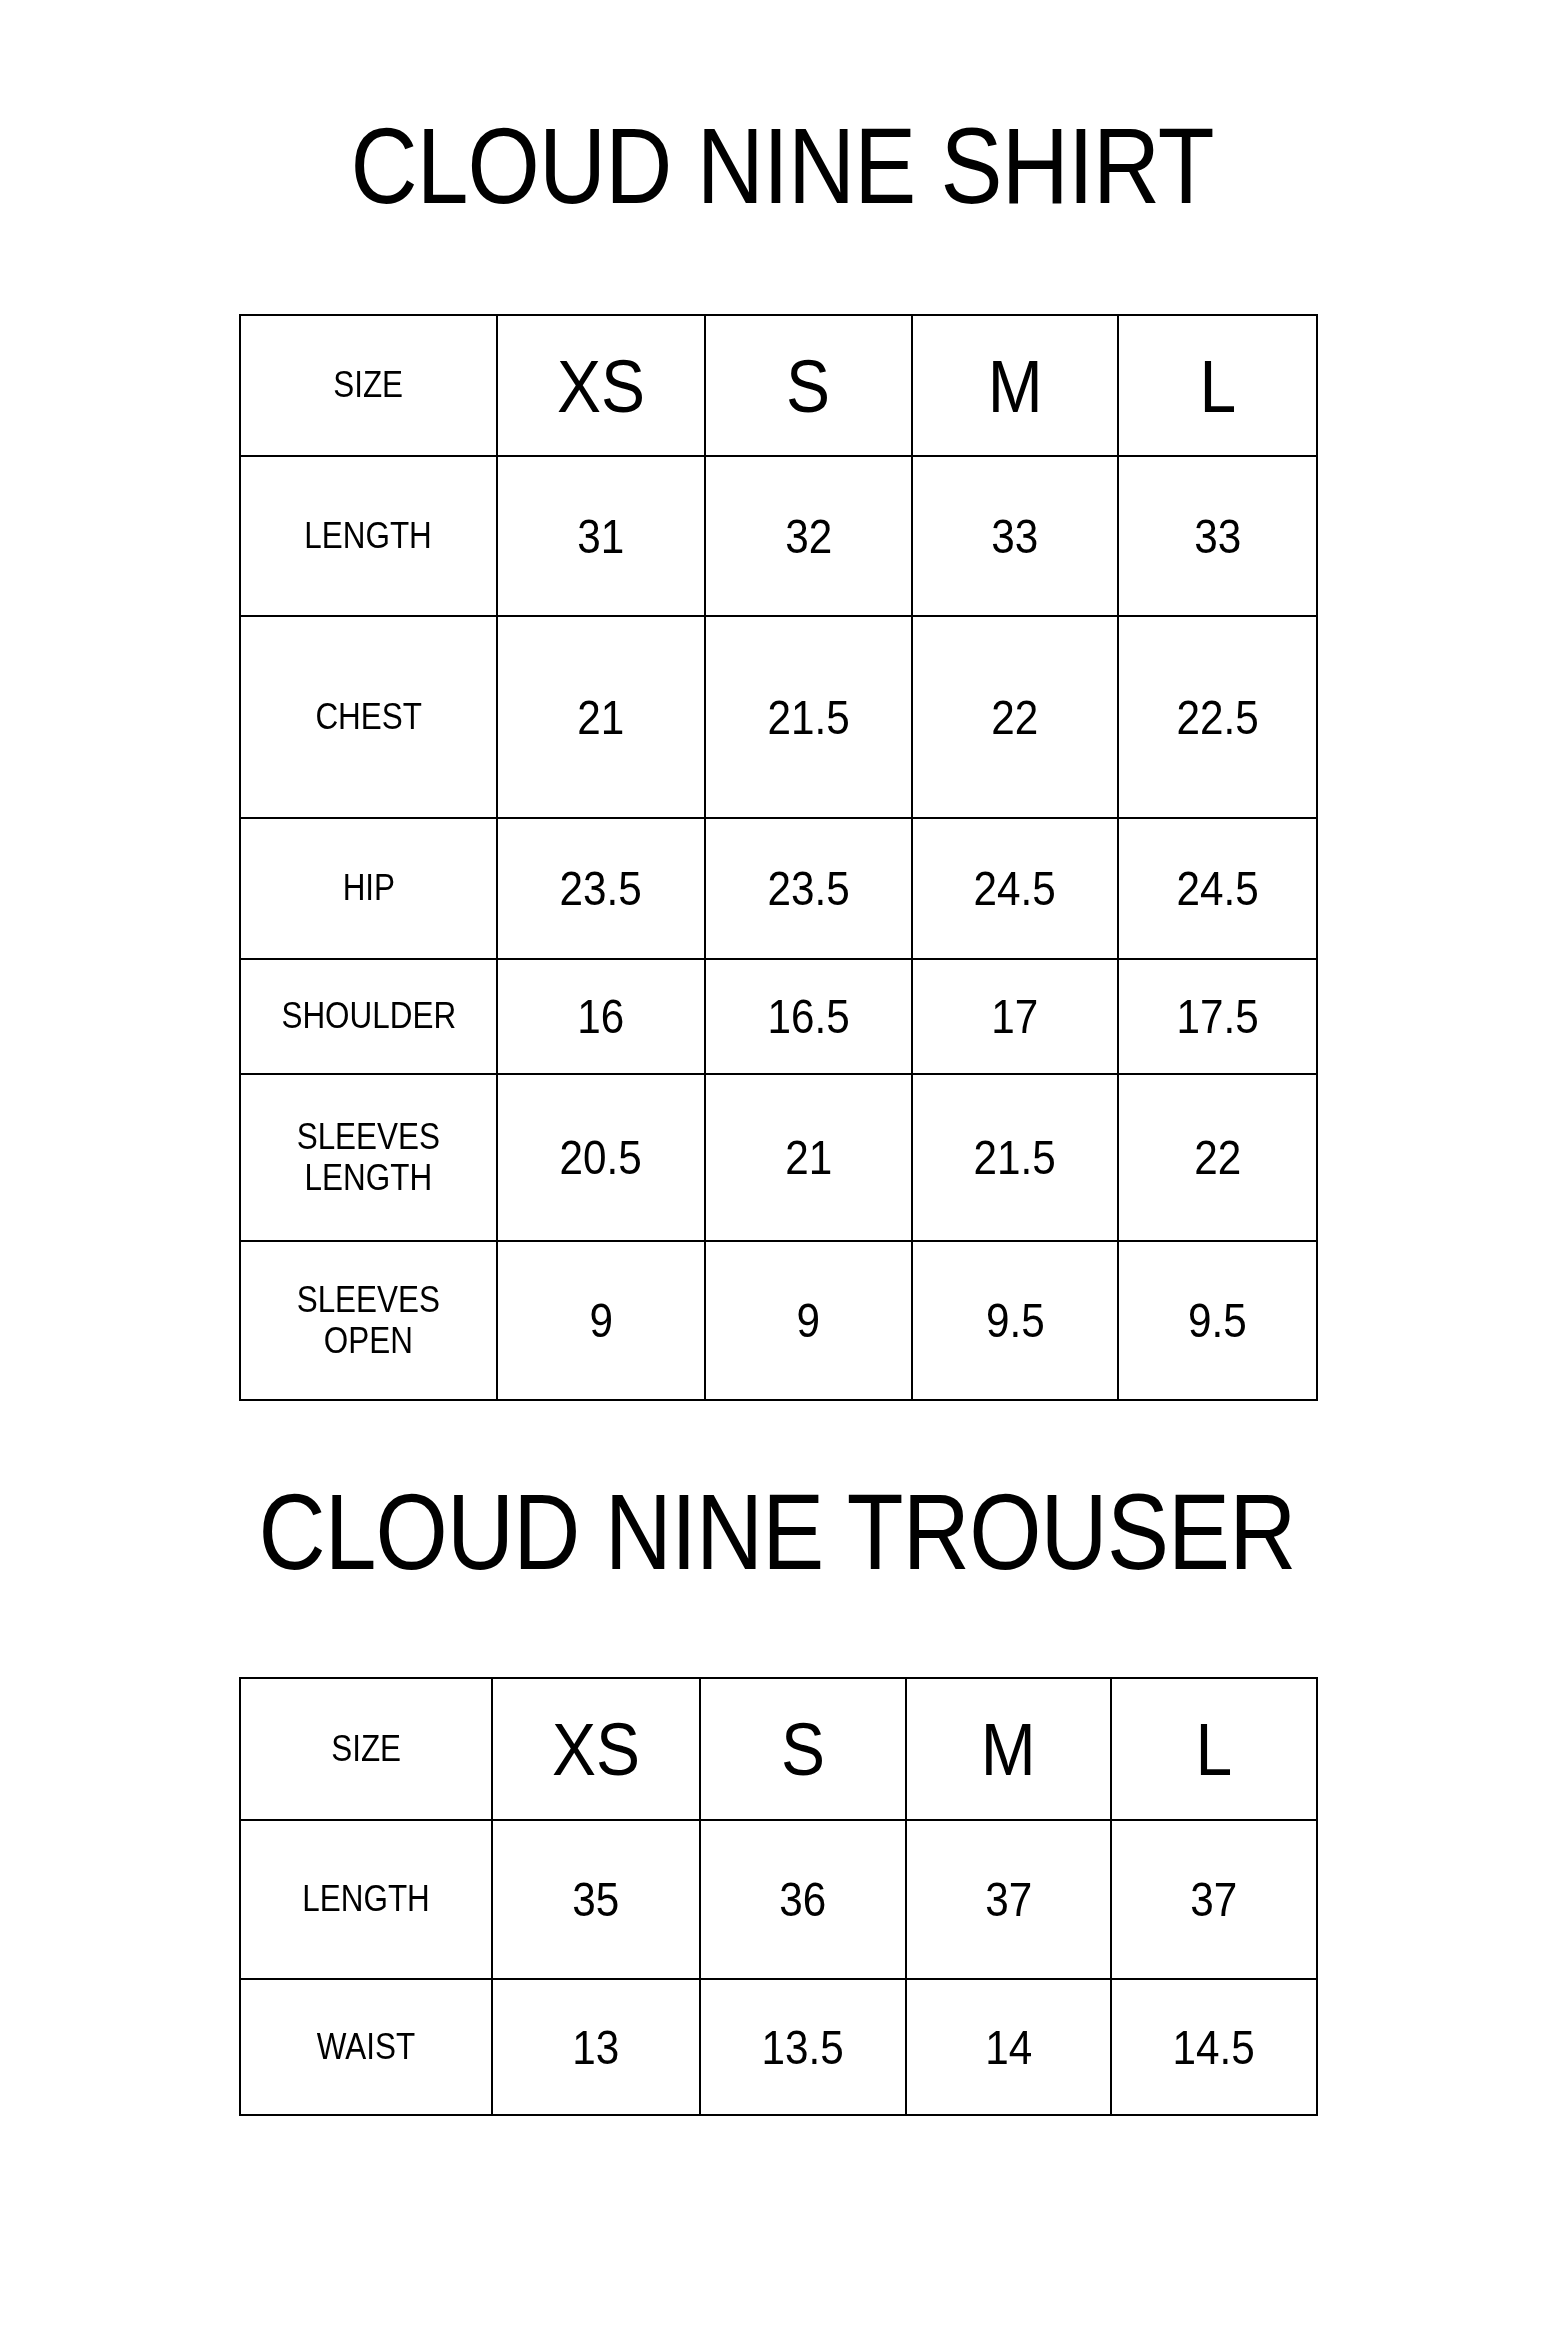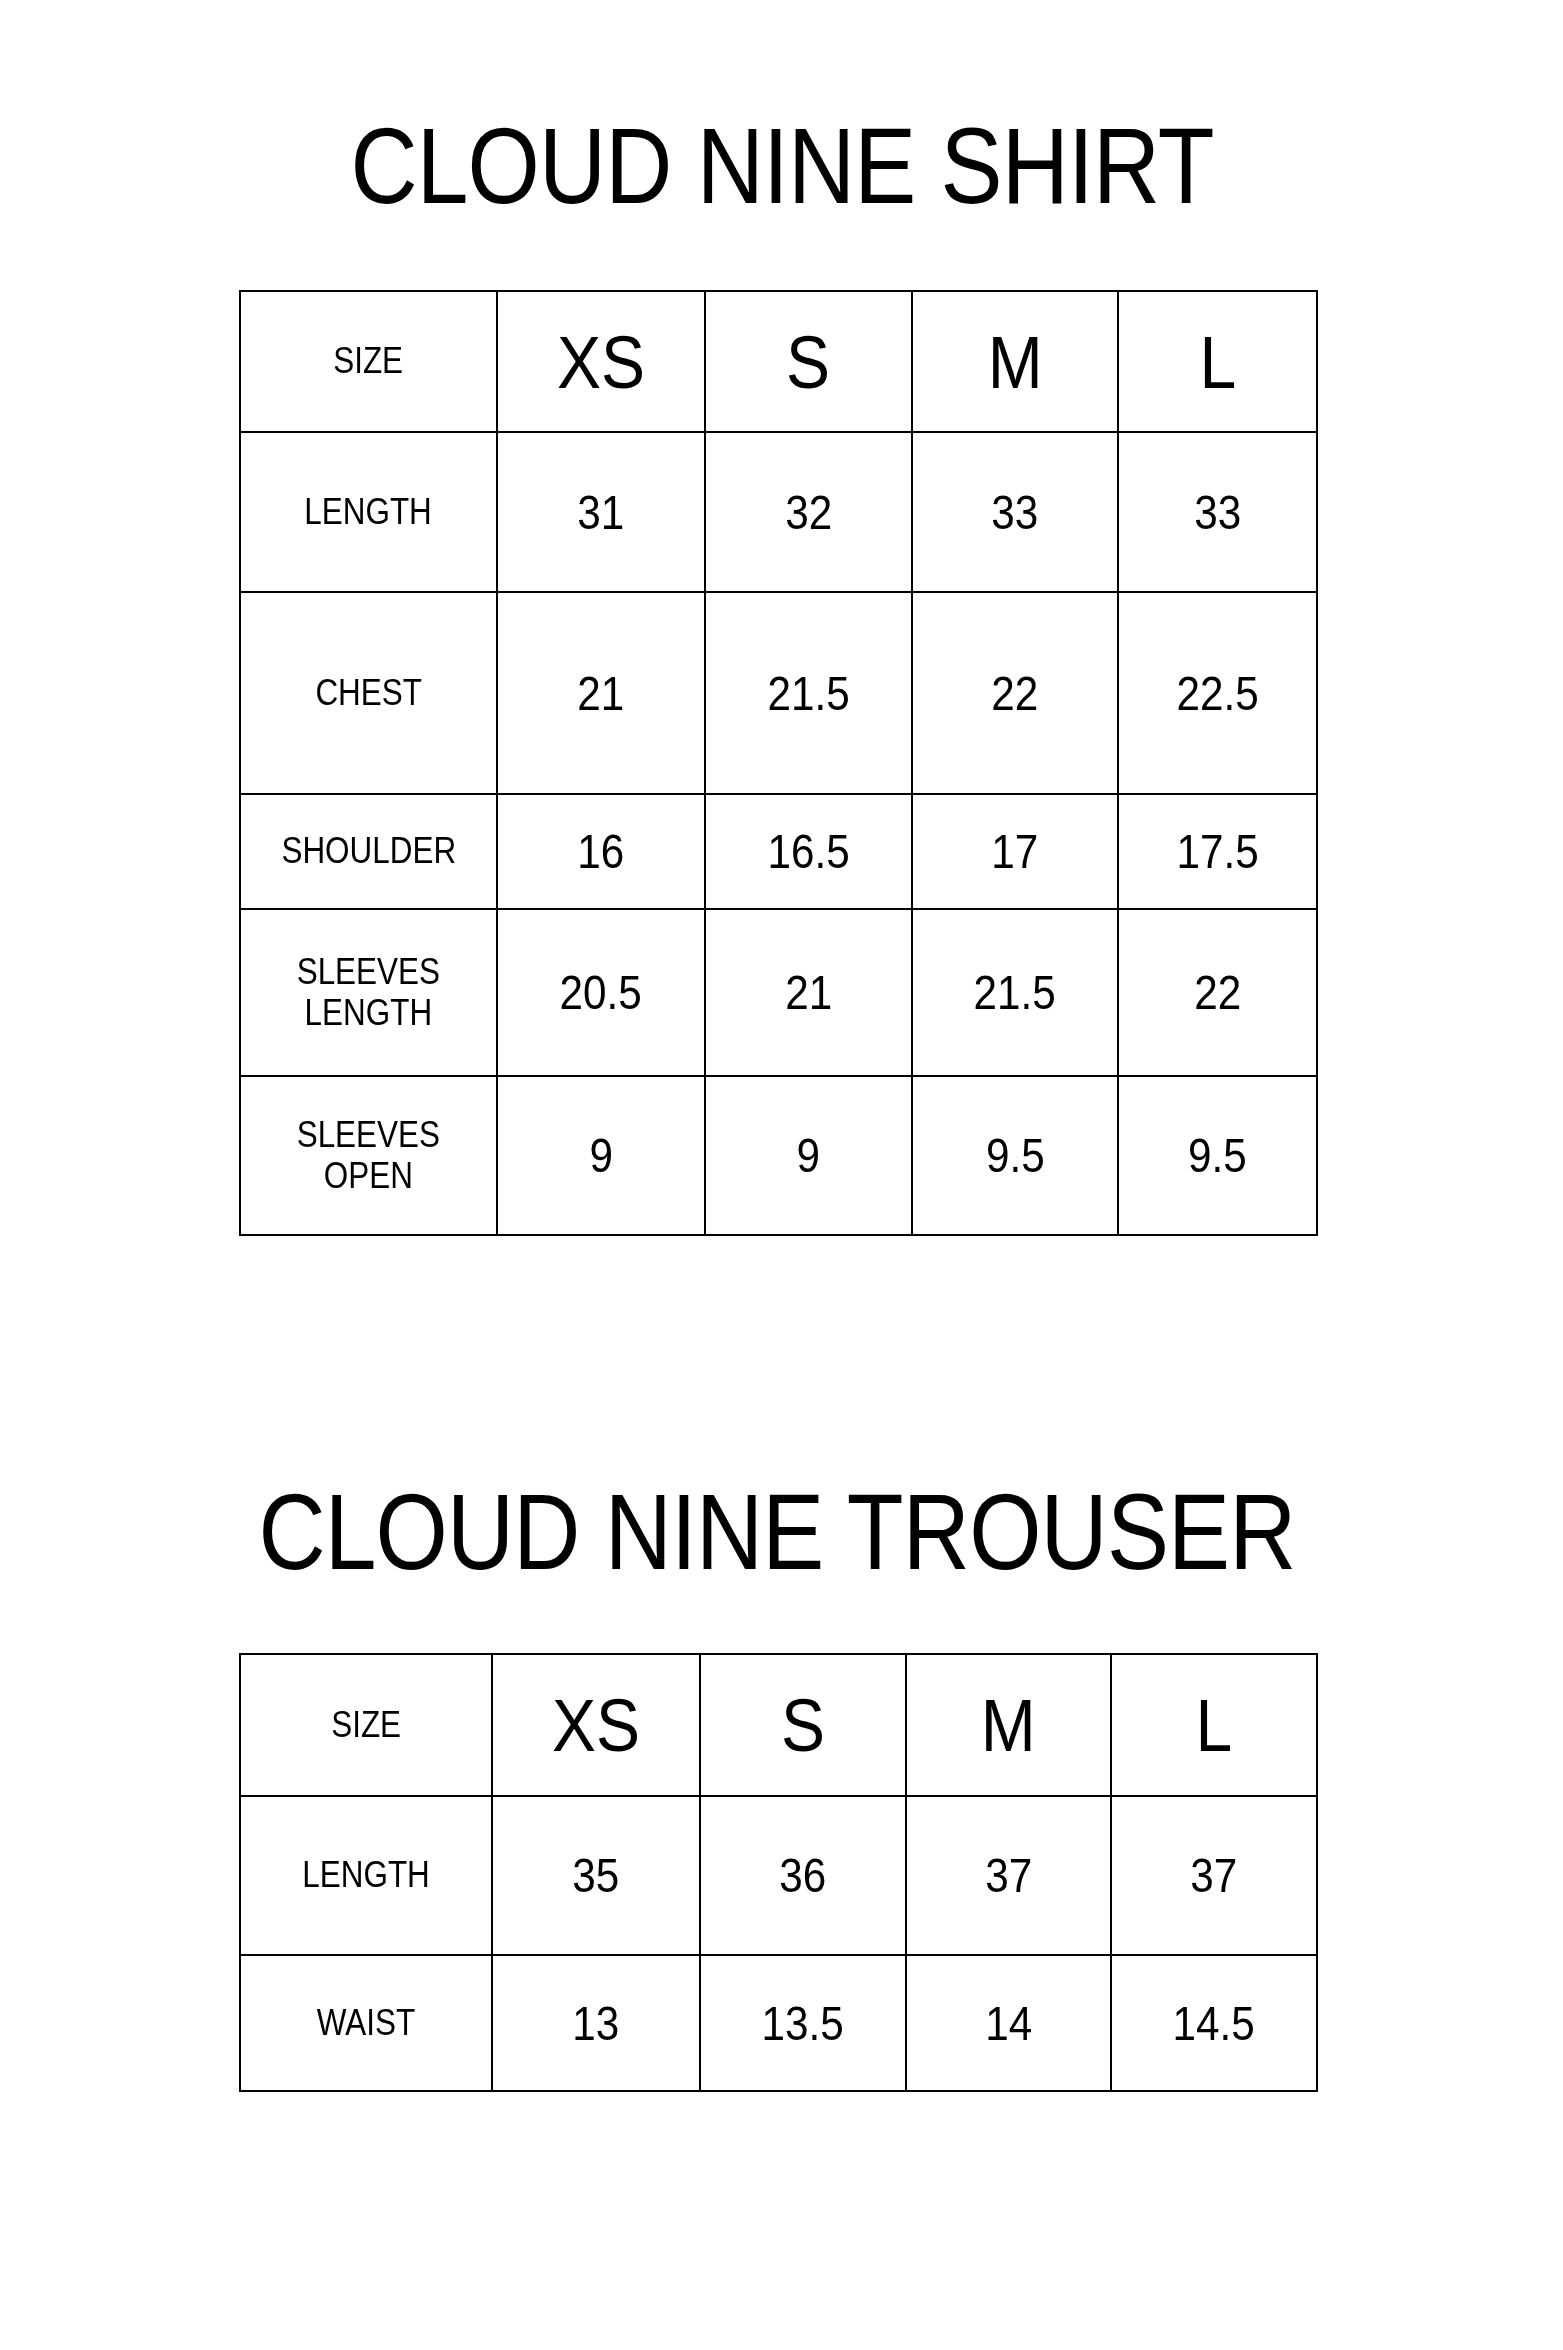--- a/index.html
+++ b/index.html
@@ -1,21 +1,21 @@
 <!DOCTYPE html>
 <html style="font-size:14.7px"><head>
 <meta charset="utf-8">
 <style>
   html, body { margin:0; padding:0; background:#ffffff; }
   body { width:1564px; height:2351px; position:relative; overflow:hidden;
          font-family:"Liberation Sans", "DejaVu Sans", sans-serif; color:#000; }
   .title { position:absolute; left:0; width:1564px; text-align:center;
            font-size:108px; line-height:1; white-space:nowrap;
            transform:scaleX(0.86); transform-origin:center; letter-spacing:-0.9px; }
-  .grid { position:absolute; border-collapse:collapse; table-layout:fixed; }
+  .grid { position:absolute; border-collapse:collapse; table-layout:fixed;margin-top:24px; }
   .grid td { border:2.8px solid #000; text-align:center; vertical-align:middle; padding:0; }
   .lbl { font-size:37px; display:inline-block; transform:scaleX(0.85); line-height:1.1; }
   .hdr { font-size:75px; display:inline-block; transform:scaleX(0.88); }
   .val { font-size:48px; display:inline-block; transform:scaleX(0.88); }
 </style>
 </head>
 <body>
 
 <div class="title" style="top:112px;">CLOUD NINE SHIRT</div>
 
@@ -41,20 +41,27 @@
     <td><span class="val">32</span></td>
     <td><span class="val">33</span></td>
     <td><span class="val">33</span></td>
   </tr>
   <tr style="height:202px">
     <td><span class="lbl">CHEST</span></td>
     <td><span class="val">21</span></td>
     <td><span class="val">21.5</span></td>
     <td><span class="val">22</span></td>
     <td><span class="val">22.5</span></td>
+  </tr>
+  <tr style="height:141px">
+    <td><span class="lbl">HIP</span></td>
+    <td><span class="val">23.5</span></td>
+    <td><span class="val">23.5</span></td>
+    <td><span class="val">24.5</span></td>
+    <td><span class="val">24.5</span></td>
   </tr>
   <tr style="height:115px">
     <td><span class="lbl">SHOULDER</span></td>
     <td><span class="val">16</span></td>
     <td><span class="val">16.5</span></td>
     <td><span class="val">17</span></td>
     <td><span class="val">17.5</span></td>
   </tr>
   <tr style="height:167px">
     <td><span class="lbl"><span>SLEEVES</span><br><span>LENGTH</span></span></td>

